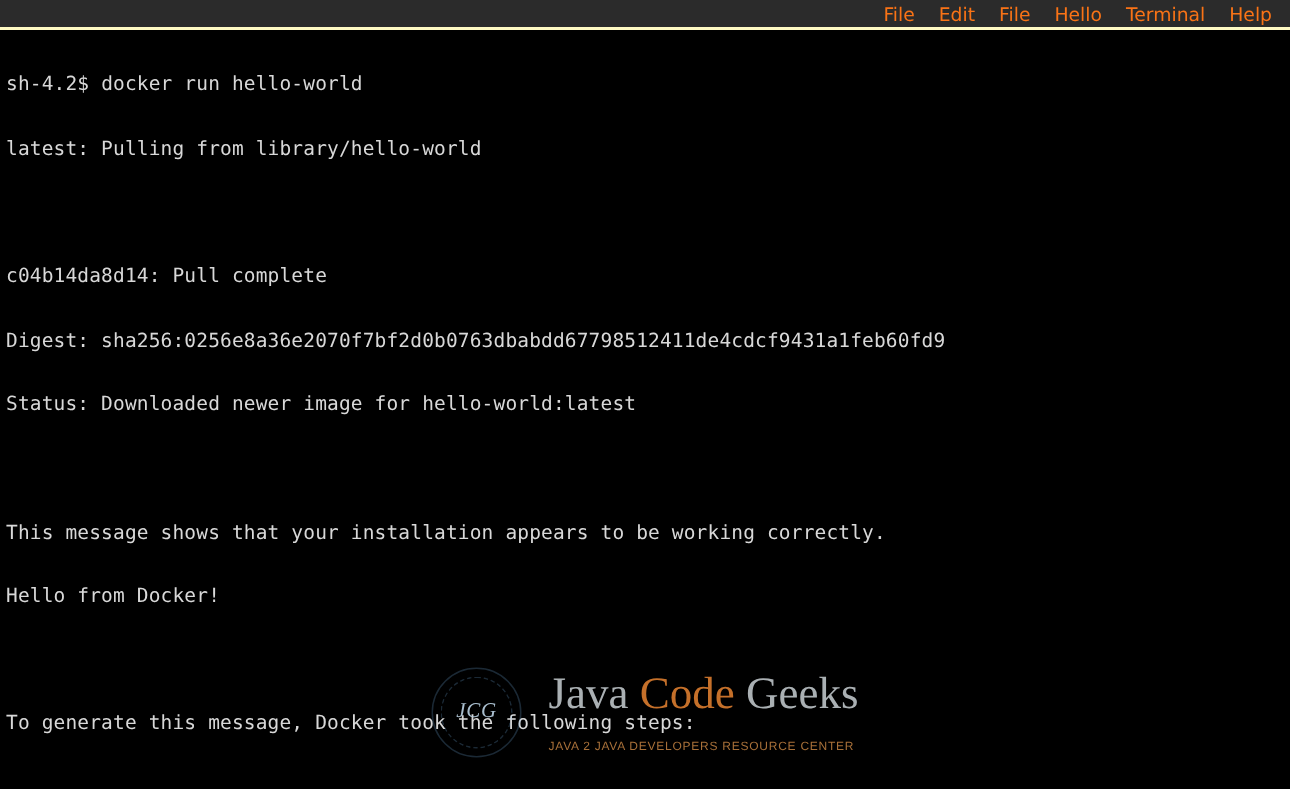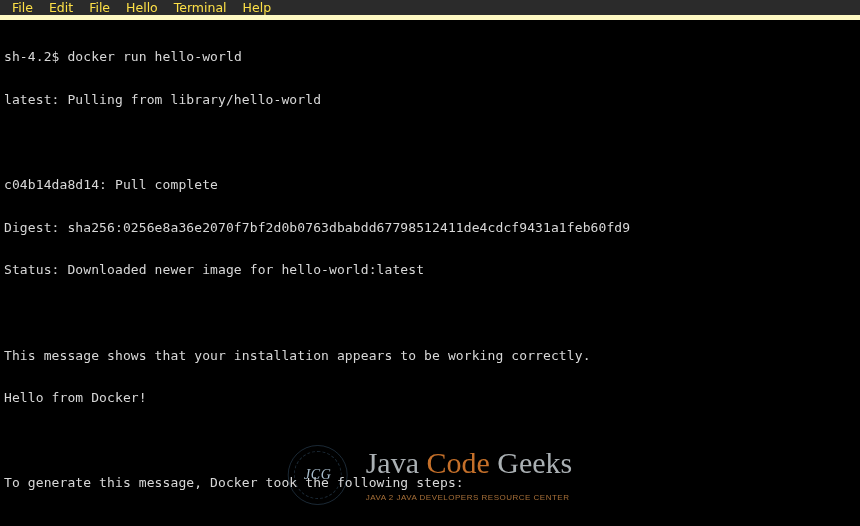--- a/index.html
+++ b/index.html
@@ -15,22 +15,23 @@
   }
   .menubar {
     display: flex;
     gap: 0;
     background: #2b2b2b;
     height: 20px;
     align-items: center;
     padding: 0 4px;
     font-family: "DejaVu Sans", "Liberation Sans", Arial, sans-serif;
     font-size: 12.5px;
-    color: #fde047;
-    border-bottom: 5px solid #fef9c3;
+    color: #f97316;
+    border-bottom: 2px solid #fef9c3;
+    justify-content: flex-end;
   }
   .menubar .menu-item {
     padding: 2px 8px;
     cursor: pointer;
   }
   .terminal {
     padding: 2px 4px;
     line-height: 14.2px;
     white-space: pre;
     letter-spacing: 0.1px;

